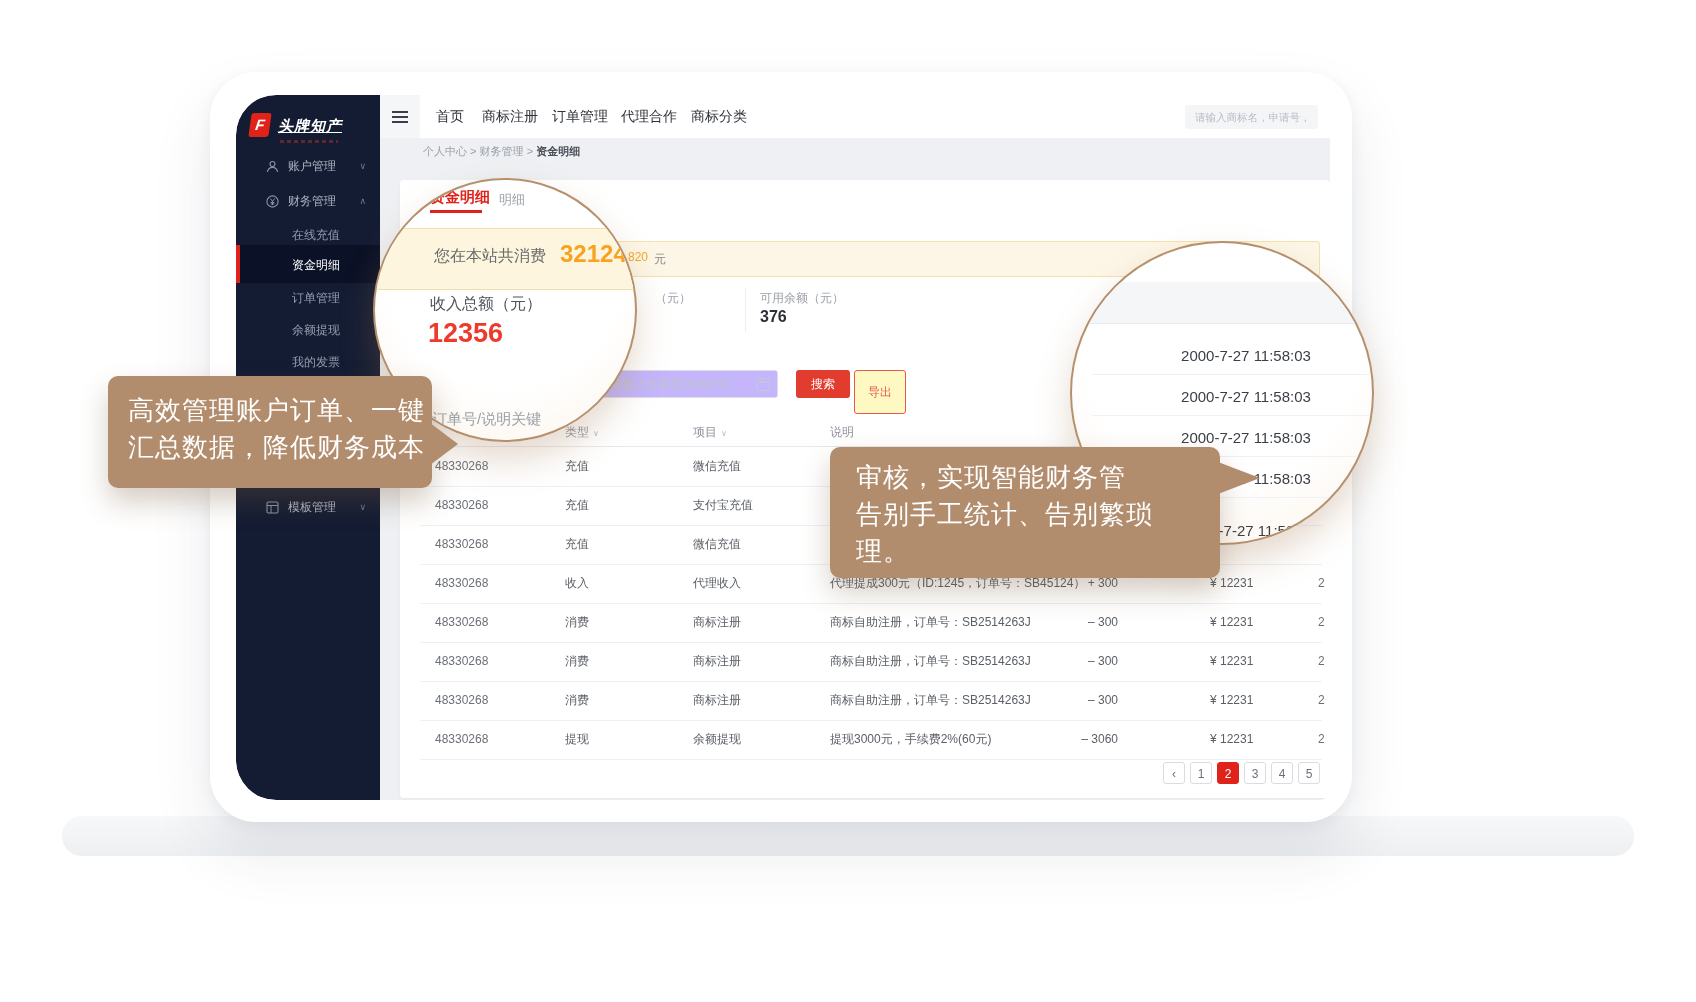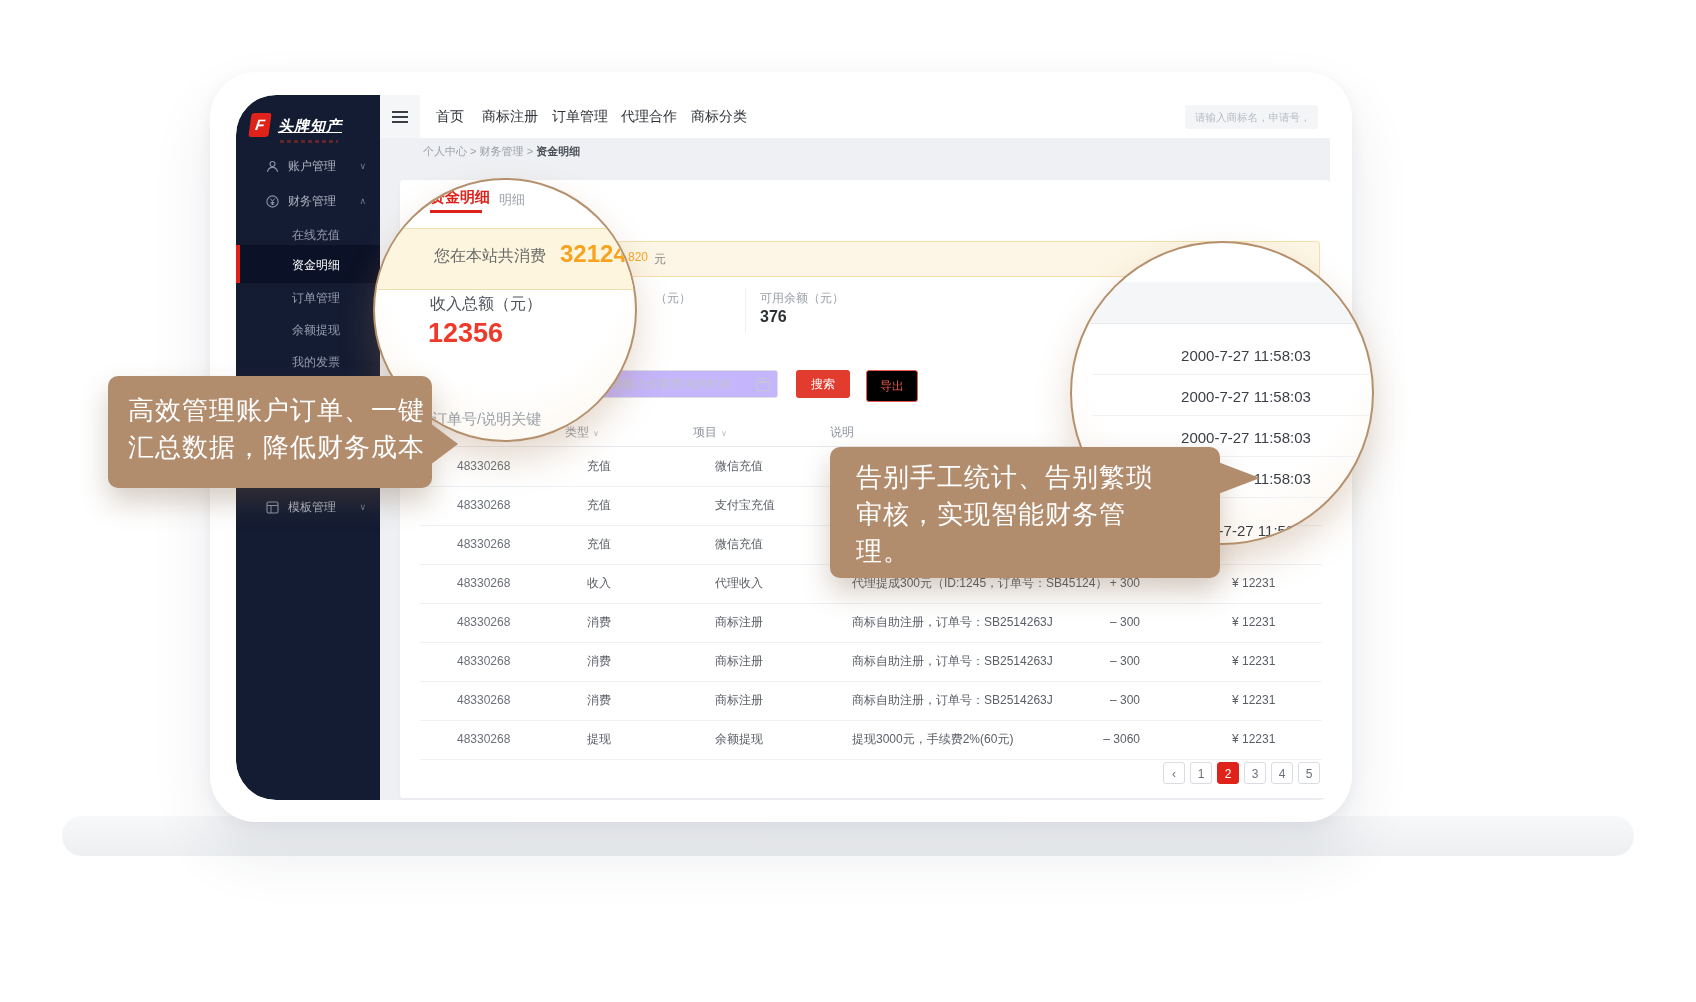--- a/index.html
+++ b/index.html
@@ -59,28 +59,28 @@
   .stat-value{left:360px;top:128px;font-size:16px;font-weight:bold;color:#2c3036;}
 
   .f-input{left:200px;top:190px;width:178px;height:28px;border:1px solid #dcdfe6;border-radius:3px;
            background:#c4b5fd;font-size:12px;color:#606266;padding:0 26px 0 10px;box-sizing:border-box;outline:none;
            font-family:"Liberation Sans","DejaVu Sans",sans-serif;}
   .f-input::placeholder{color:#c0c4cc;}
   .cal{left:356px;top:198px;width:12px;height:11px;border:1px solid #c5cad2;border-radius:2px;cursor:pointer;}
   .cal:before{content:"";position:absolute;left:2px;right:2px;top:2px;height:2px;background:#c5cad2;}
   .btn-search{left:396px;top:190px;width:54px;height:28px;background:#e23c2f;color:#fff;border:0;
               border-radius:3px;font-size:12px;cursor:pointer;}
-  .btn-export{left:466px;top:190px;width:52px;height:32px;background:#000000;color:#e8584e;
+  .btn-export{left:454px;top:190px;width:52px;height:44px;background:#fef9c3;color:#e8584e;
               border:1px solid #e8584e;border-radius:3px;font-size:12px;cursor:pointer;box-sizing:border-box;}
 
   .th{top:244px;font-size:12px;color:#8f949e;cursor:pointer;text-align:right;}
   .th .caret{font-size:8px;color:#b7bcc4;margin-left:4px;}
   .th-line{left:20px;top:266px;width:902px;height:1px;background:#e6e9ed;}
   .trow{left:20px;width:902px;height:39px;border-bottom:1px solid #eef0f3;font-size:12px;color:#5a5f66;}
-  .trow span{position:absolute;top:0;line-height:39px;white-space:nowrap;margin-left:22px;}
+  .trow span{position:absolute;top:0;line-height:39px;white-space:nowrap;}
   .c-order{left:15px;color:#6b7078;}
   .c-type{left:145px;}
   .c-project{left:273px;}
   .c-desc{left:410px;}
   .c-amount{left:600px;width:98px;text-align:right;}
   .c-balance{left:790px;}
   .c-time{left:898px;width:9px;overflow:hidden;color:#6b7078;}
 
   .pagebox{top:582px;width:22px;height:22px;line-height:22px;text-align:center;font-size:12px;
            color:#6b7078;background:#fff;border:1px solid #d9dce1;border-radius:3px;box-sizing:border-box;cursor:pointer;}
@@ -328,19 +328,19 @@
     <div class="abs lr-sep" style="top:254px"></div>
     <div class="abs lr-row" style="top:279px">2000-7-27  11:58:0</div>
   </div>
 
   <div class="abs callout co-left">
     <div class="txt">高效管理账户订单、一键</div>
     <div class="txt">汇总数据，降低财务成本</div>
     <div class="arrow"></div>
   </div>
   <div class="abs callout co-right">
+    <div class="txt">审核，实现智能财务管</div>
     <div class="txt">告别手工统计、告别繁琐</div>
-    <div class="txt">审核，实现智能财务管</div>
     <div class="txt">理。</div>
     <div class="arrow"></div>
   </div>
 
 </div>
 
 </body></html>

